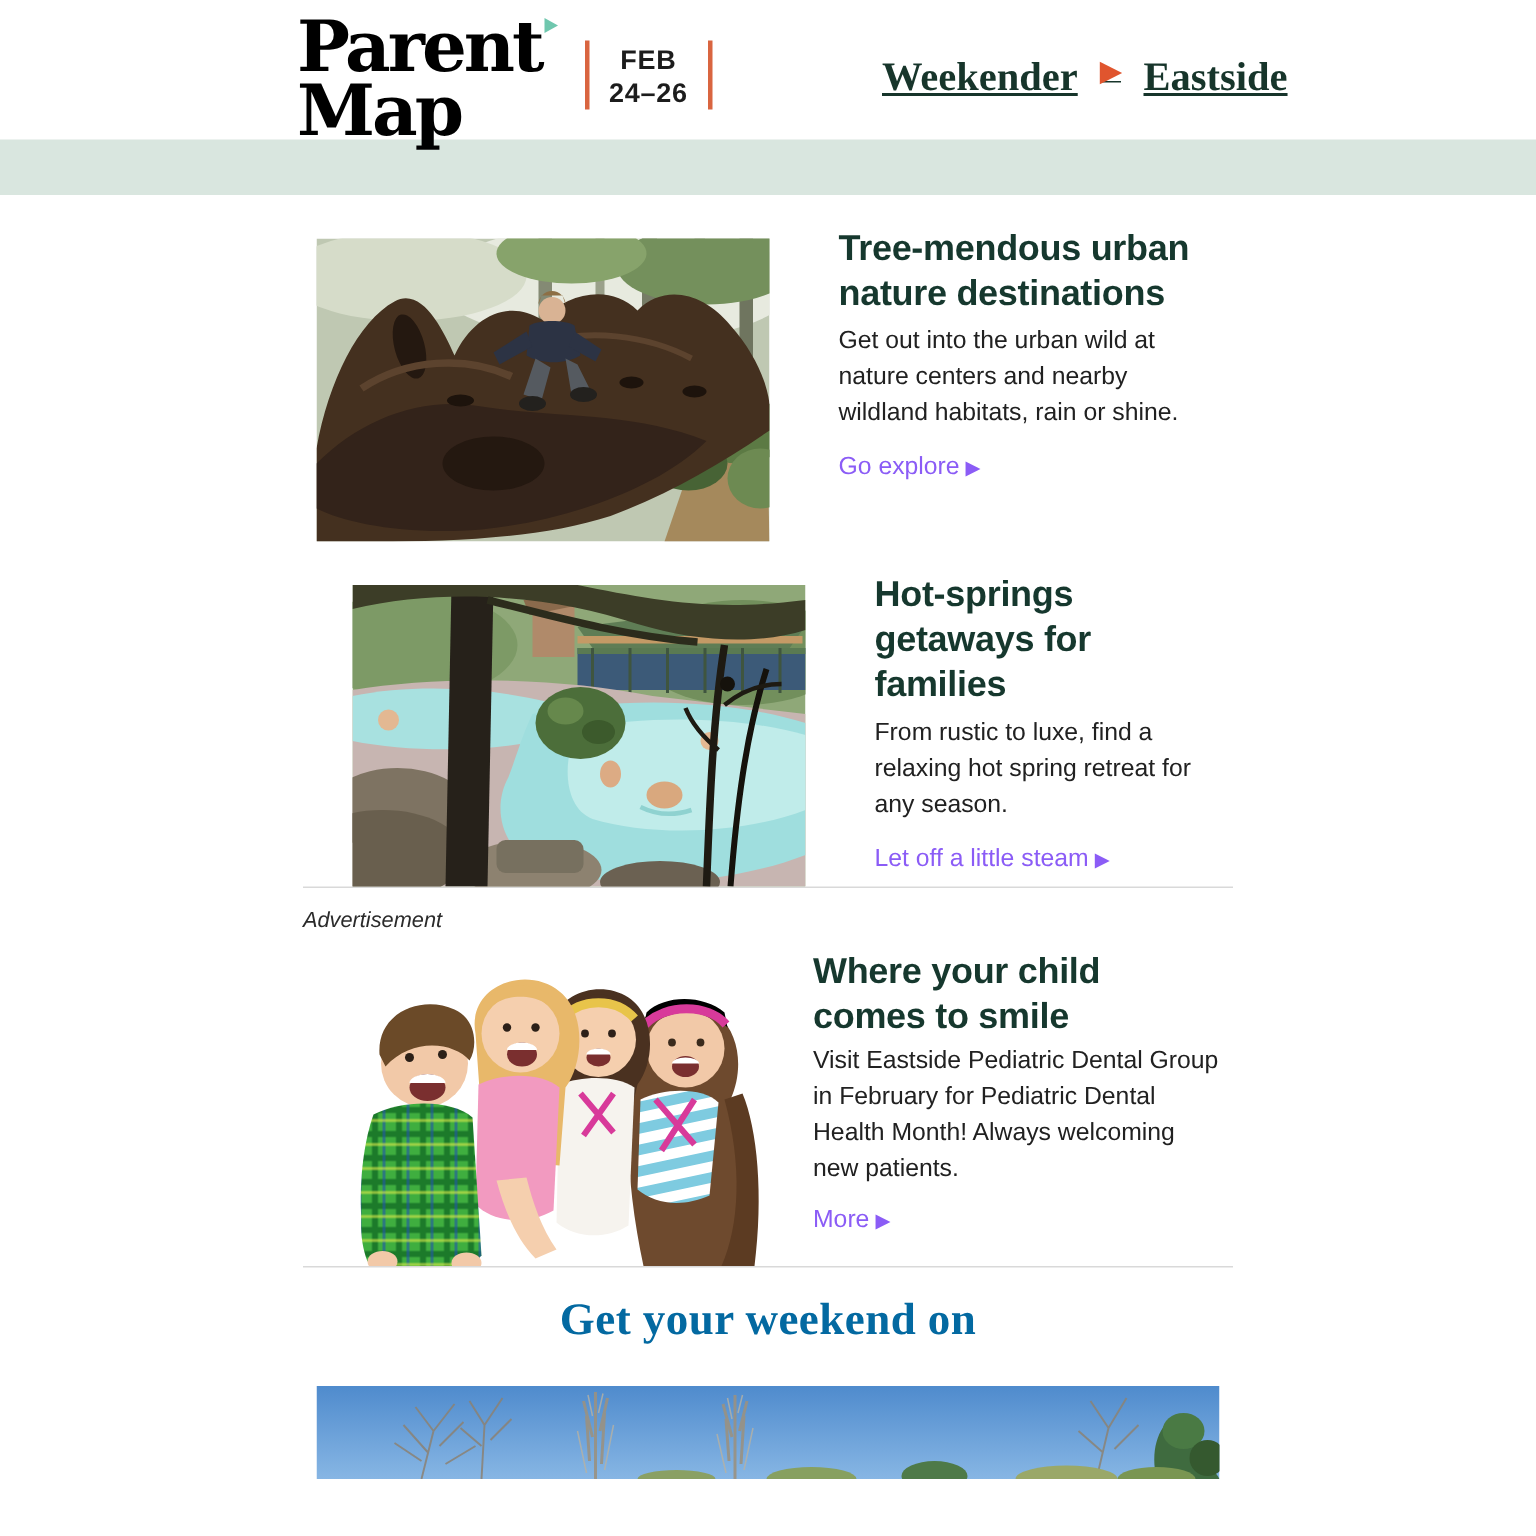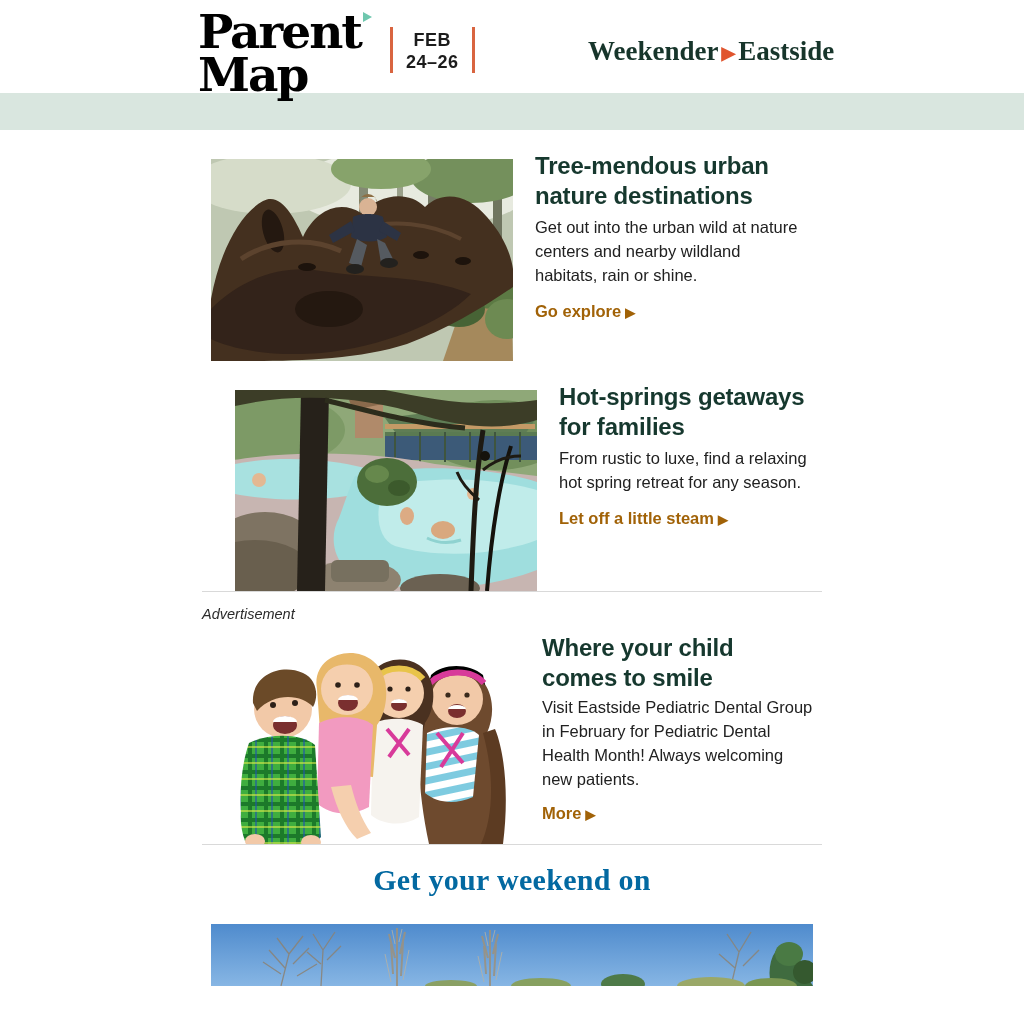--- a/index.html
+++ b/index.html
@@ -31,44 +31,44 @@
 
   .date-block { position: absolute; left: 390px; top: 27px; display: flex; align-items: flex-end; gap: 13px; }
   .date-bar { width: 3px; height: 46px; background: #d96540; }
   .date-text {
     font-weight: 700; font-size: 18px; line-height: 22px;
     color: #1c1c1c; text-align: center; letter-spacing: 0.5px; white-space: nowrap;
   }
 
   .edition {
     position: absolute; left: 588px; top: 36px;
-    display: flex; align-items: center; gap: 3px;
+    display: flex; gap: 15px;
     font-family: "Liberation Serif", serif; font-weight: 700;
-    font-size: 27px; color: #17352b; white-space: nowrap;
+    font-size: 27px; color: #17352b; white-space: nowrap; text-decoration: underline;
   }
   .edition-arrow { color: #e0552e; font-size: 18px; line-height: 1; padding-top: 2px; }
 
   
   .content { width: 620px; margin: 0 auto; }
   .inner { width: 602px; margin: 0 auto; }
 
-  .article { display: flex; gap: 22px; }
+  .article { display: flex; gap: 46px; }
   .article-1 { margin-top: 29px; }
   .article-2 { margin-top: 29px; margin-left: 24px; }
   .art-img { flex: 0 0 302px; width: 302px; display: block; cursor: pointer; }
   .art-text { width: 271px; margin-top: -8px; }
 
   h2.title {
     font-size: 24px; line-height: 30px; font-weight: 700;
     color: #16382e; letter-spacing: -0.2px;
   }
   p.body-text { font-size: 16.5px; line-height: 24px; color: #212121; margin-top: 4px; }
   .cta {
     display: inline-block; margin-top: 15px;
-    font-size: 16.5px; font-weight: 700; color: #a16207;
+    font-size: 16.5px; font-weight: 400; color: #8b5cf6;
     text-decoration: none; cursor: pointer; text-align: right;
   }
   .cta .arrow { font-size: 13px; letter-spacing: 0; padding-left: 4px; }
 
   hr.divider { border: 0; border-top: 1px solid #d9d9d9; width: 620px; margin: 0 auto; }
   .divider-1 { margin-top: 17px; }
   .divider-2 { margin-top: 22px; }
 
   .ad-label {
     text-align: left; font-style: italic; font-size: 14.5px;

